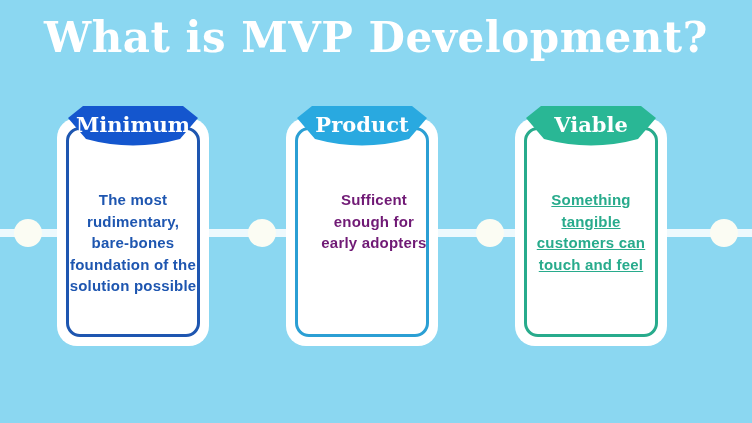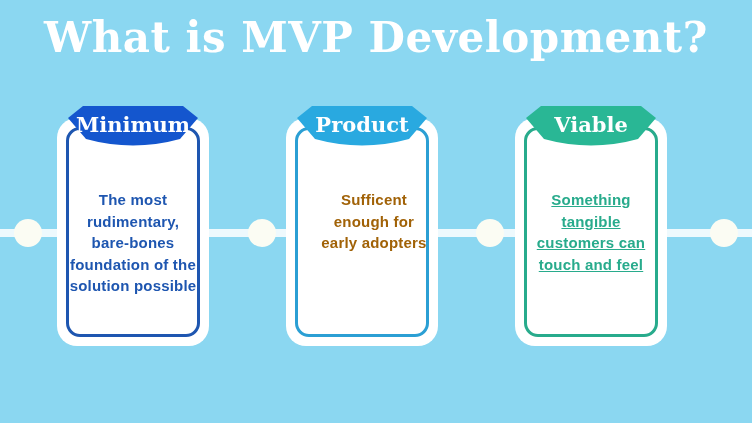--- a/index.html
+++ b/index.html
@@ -139,21 +139,21 @@
   </div>
 
   <div class="card card-1">
     <div class="card-inner-border" style="border-color: rgb(43, 159, 212);"></div>
     <div class="ribbon">
       <svg viewBox="0 0 130 42">
         <path d="M15 0 H115 L130 12 L112 33 Q65 46 18 33 L0 12 Z" fill="#29A9E0"></path>
       </svg>
       <span class="ribbon-label">Product</span>
     </div>
-    <div class="card-description" style="color: #a16207; padding-left: 24px;">Sufficent
+    <div class="card-description" style="color: #701a75; padding-left: 24px;">Sufficent
 enough for
 early adopters</div>
   </div>
 
   <div class="card card-2">
     <div class="card-inner-border" style="border-color: rgb(40, 171, 140);"></div>
     <div class="ribbon">
       <svg viewBox="0 0 130 42">
         <path d="M15 0 H115 L130 12 L112 33 Q65 46 18 33 L0 12 Z" fill="#29B795"></path>
       </svg>

